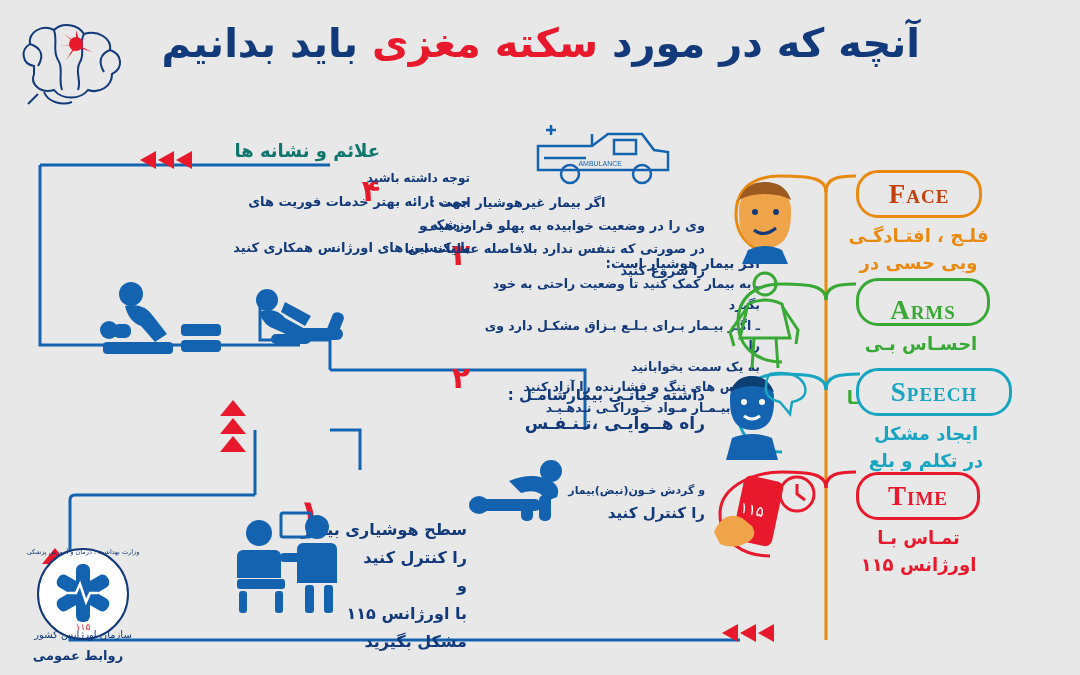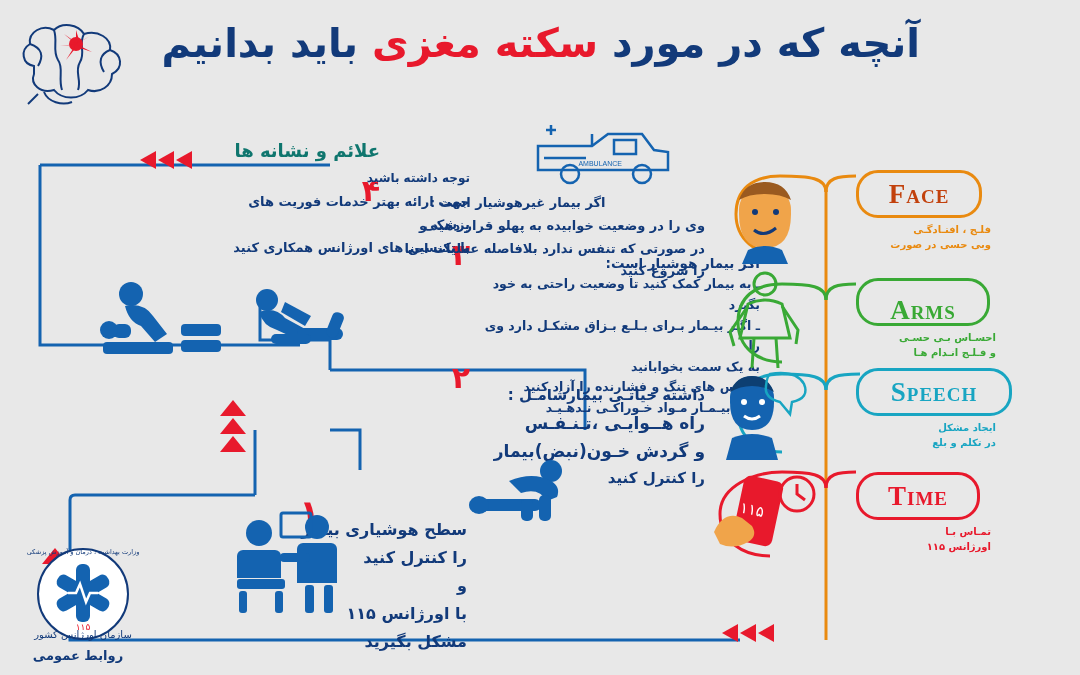--- a/index.html
+++ b/index.html
@@ -34,21 +34,21 @@
   .signs-title{
     position:absolute;top:140px;right:700px;
     font-size:18px;font-weight:bold;color:#0f766e;direction:rtl;
   }
   .fast-label{
     position:absolute;font-weight:bold;letter-spacing:1px;
     font-family:"Liberation Serif","DejaVu Serif",serif;
   }
   .fast-label .big{font-size:27px;}
   .fast-label .sm{font-size:19px;}
-  .fast-desc{position:absolute;direction:rtl;font-size:10px;font-weight:bold;line-height:1.5;}
+  .fast-desc{position:absolute;direction:rtl;text-align:center;font-size:18px;font-weight:bold;line-height:1.5;}
 
   .pill{
     position:absolute;border-radius:22px;border:3px solid #000;
     display:flex;align-items:center;justify-content:center;
     background:#e8e8e8;
   }
 
   
   .logo{position:absolute;left:18px;bottom:12px;width:120px;text-align:center;}
   .logo .cap{font-size:13px;font-weight:bold;color:#123a7a;direction:rtl;margin-top:2px;}
@@ -138,21 +138,21 @@
       <rect x="80" y="80" width="9" height="28" rx="3"></rect>
       <rect x="99" y="80" width="9" height="28" rx="3"></rect>
     </g>
     <rect x="56" y="8" width="30" height="24" rx="2" fill="none" stroke="#1463b0" stroke-width="3"></rect>
   </svg>
 
   <div class="num" style="top:360px;right:610px;">۲</div>
   <div class="blk" style="top:383px;right:375px;width:230px;font-size:15px;font-weight:bold;line-height:1.7;">
     <div>داشته حیاتـی بیمارشامـل :</div>
     <div style="font-size:17px;">راه هــوایـی ،تـنـفـس</div>
-    <div style="font-size:17px;">و گردش خـون(نبض)بیمار</div>
+    <div style="font-size:11px;margin-top:45px;">و گردش خـون(نبض)بیمار</div>
     <div>را کنترل کنید</div>
   </div>
   <svg style="position:absolute;top:400px;left:218px;" width="30" height="60">
     <g fill="#e8192c">
       <path d="M15,0 L28,16 L2,16 Z"></path>
         <path d="M15,18 L28,34 L2,34 Z"></path>
         <path d="M15,36 L28,52 L2,52 Z"></path>
     </g>
   </svg>
   <svg style="position:absolute;top:455px;left:465px;" width="110" height="70" viewBox="0 0 110 70">

